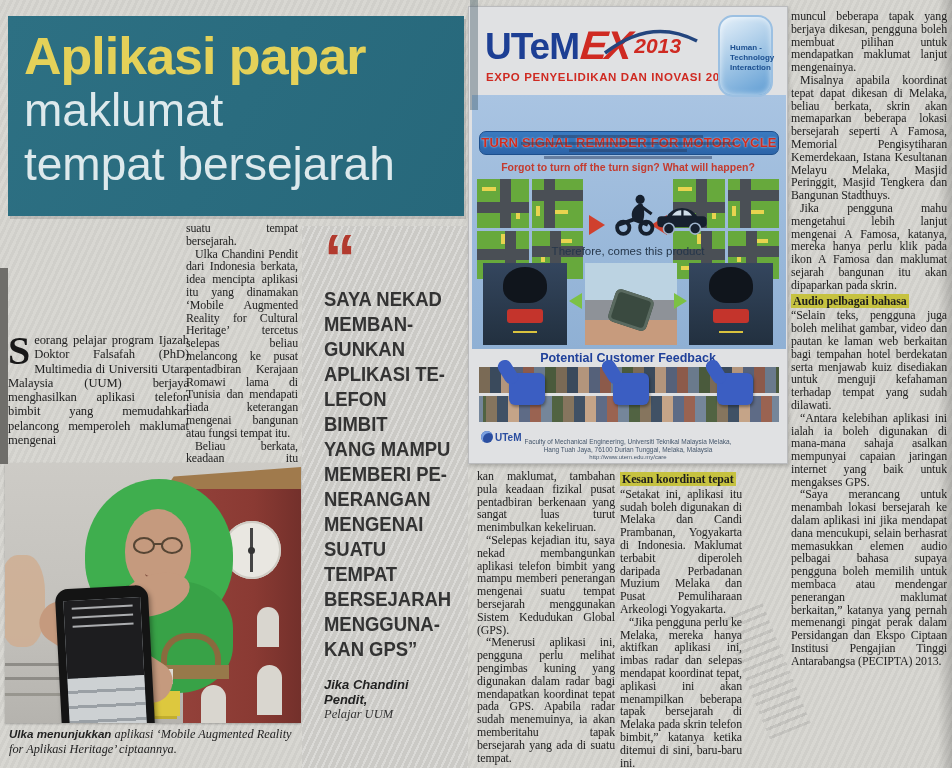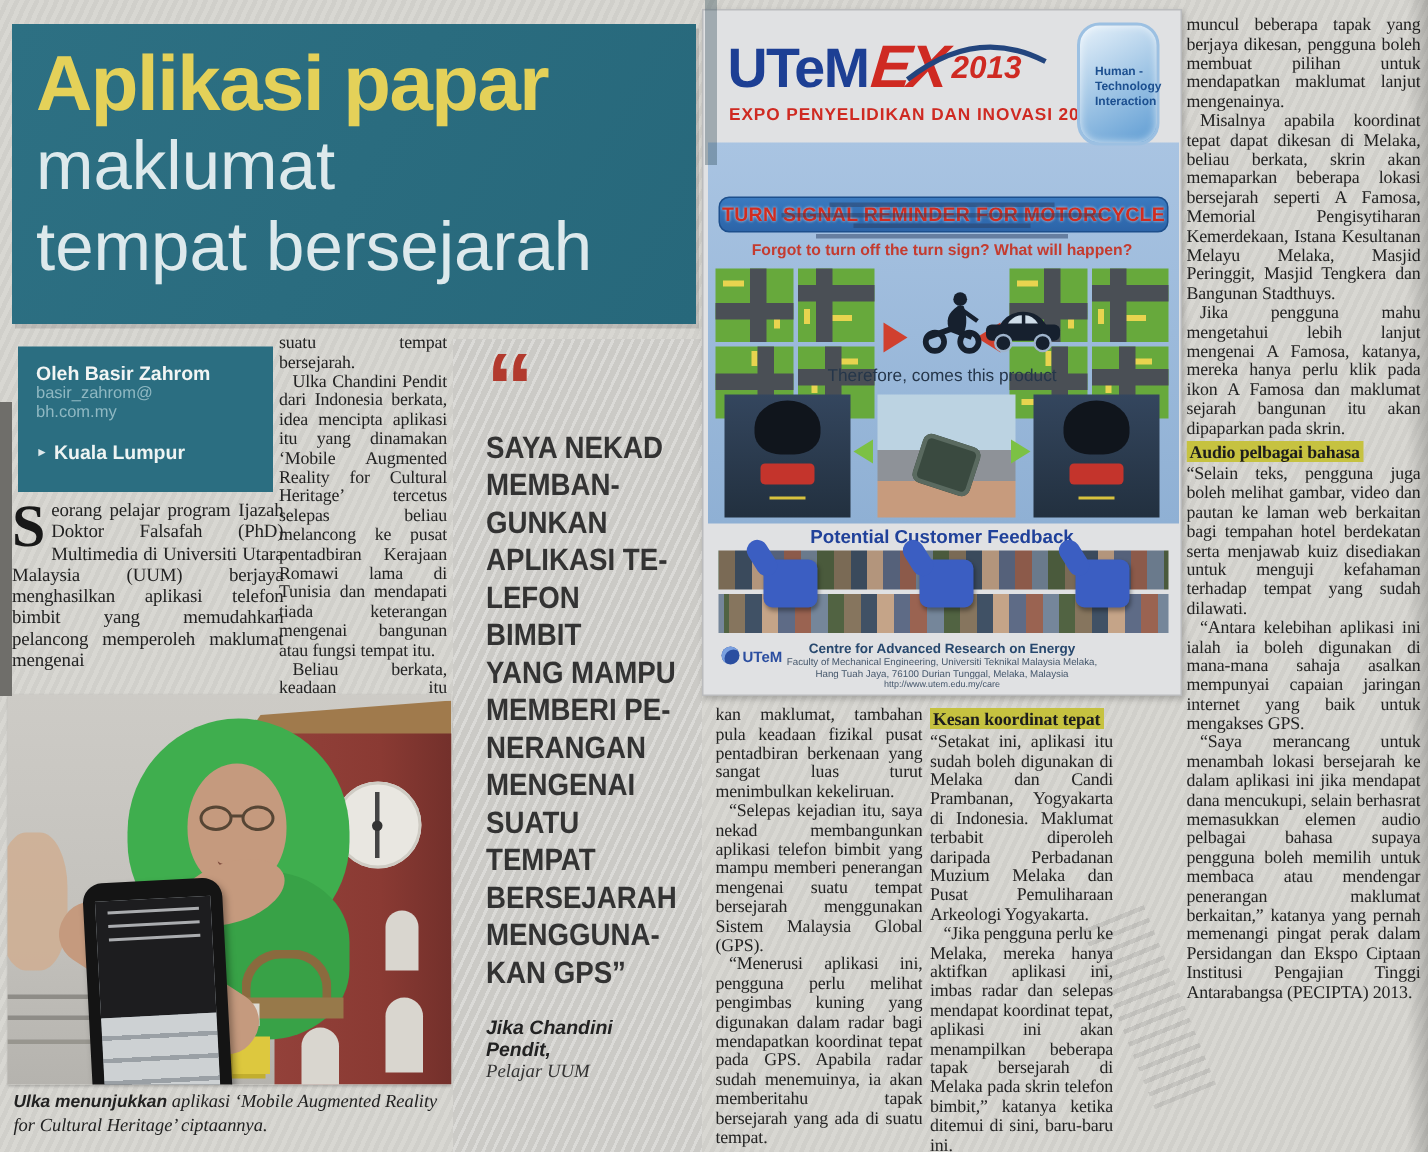--- a/index.html
+++ b/index.html
@@ -156,28 +156,20 @@
 <body>
 
 <div id="page">
 
   <div class="headline-box">
     <div class="hl1">Aplikasi papar</div>
     <div class="hl2">maklumat</div>
     <div class="hl3">tempat bersejarah</div>
   </div>
 
-  <div class="byline-box">
-    <div class="by-author">Oleh Basir Zahrom</div>
-    <div class="by-email">basir_zahrom@</div>
-    <div class="by-email">bh.com.my</div>
-    <div class="by-dateline">
-      <span class="by-marker">►</span><span>Kuala Lumpur</span>
-    </div>
-  </div>
 
   <div class="col col1">
     <p><span class="dropcap">S</span><span>eorang pelajar program Ijazah Doktor Falsafah (PhD) Multimedia di Universiti Utara Malaysia (UUM) berjaya menghasilkan aplikasi telefon bimbit yang memudahkan pelancong memperoleh maklumat mengenai</span></p>
   </div>
 
   <div class="col col2">
     <p>suatu tempat bersejarah.</p>
     <p class="ind">Ulka Chandini Pendit dari Indonesia berkata, idea mencipta aplikasi itu yang dinamakan ‘Mobile Augmented Reality for Cultural Heritage’ tercetus selepas beliau melancong ke pusat pentadbiran Kerajaan Romawi lama di Tunisia dan mendapati tiada keterangan mengenai bangunan atau fungsi tempat itu.</p>
     <p class="ind">Beliau berkata, keadaan itu menyukarkannya sehingga terpaksa melayari Internet untuk mendapat-</p>
   </div>
@@ -235,21 +227,21 @@
             <i></i>
             <i></i>
           </div>
         <div class="rows"></div>
       </div>
 
     </div>
   </div>
 
   <div class="caption">
-    <span class="cap-b">Ulka menunjukkan</span><span> aplikasi ‘Mobile Augmented Reality for Cultural Heritage’ ciptaannya.</span>
+    <span class="cap-b">Ulka menunjukkan</span><span> aplikasi ‘Mobile Augmented Reality for Aplikasi Heritage’ ciptaannya.</span>
   </div>
 
   <div class="poster">
     <div class="po-blue"></div>
     <div class="po-logo">
       <span class="po-utem">UTeM</span><span class="po-ex">EX</span><span class="po-year">2013</span>
       <svg class="po-swoosh" width="96" height="34">
           <path d="M2 28 Q 48 -8 94 16" stroke="#23457e" stroke-width="3.5" fill="none"></path>
         </svg>
     </div>
@@ -312,30 +304,29 @@
       <div class="tail"></div>
     </div>
     <div class="po-feedback">Potential Customer Feedback</div>
     <div class="po-collage">
       <div class="strip"></div>
       <div class="strip s2"></div>
       <div class="thumb t1"></div>
       <div class="thumb t2"></div>
       <div class="thumb t3"></div>
     </div>
-    <div class="po-centre">Centre for Advanced Research on Energy</div>
     <div class="po-addr ad1">Faculty of Mechanical Engineering, Universiti Teknikal Malaysia Melaka,</div>
     <div class="po-addr ad2">Hang Tuah Jaya, 76100 Durian Tunggal, Melaka, Malaysia</div>
     <div class="po-url">http://www.utem.edu.my/care</div>
     <div class="po-ulogo"><i></i><span>UTeM</span></div>
   </div>
 
   <div class="col col3">
     <p>kan maklumat, tambahan pula keadaan fizikal pusat pentadbiran berkenaan yang sangat luas turut menimbulkan kekeliruan.</p>
-    <p class="ind">“Selepas kejadian itu, saya nekad membangunkan aplikasi telefon bimbit yang mampu memberi penerangan mengenai suatu tempat bersejarah menggunakan Sistem Malaysia Global (GPS).</p>
+    <p class="ind">“Selepas kejadian itu, saya nekad membangunkan aplikasi telefon bimbit yang mampu memberi penerangan mengenai suatu tempat bersejarah menggunakan Sistem Kedudukan Global (GPS).</p>
     <p class="ind">“Menerusi aplikasi ini, pengguna perlu melihat pengimbas kuning yang digunakan dalam radar bagi mendapatkan koordinat tepat pada GPS. Apabila radar sudah menemuinya, ia akan memberitahu tapak bersejarah yang ada di suatu tempat.</p>
   </div>
 
   <div class="col col4">
     <p class="subhead"><span class="hl-mark">Kesan koordinat tepat</span></p>
     <p>“Setakat ini, aplikasi itu sudah boleh digunakan di Melaka dan Candi Prambanan, Yogyakarta di Indonesia. Maklumat terbabit diperoleh daripada Perbadanan Muzium Melaka dan Pusat Pemuliharaan Arkeologi Yogyakarta.</p>
     <p class="ind">“Jika pengguna perlu ke Melaka, mereka hanya aktifkan aplikasi ini, imbas radar dan selepas mendapat koordinat tepat, aplikasi ini akan menampilkan beberapa tapak bersejarah di Melaka pada skrin telefon bimbit,” katanya ketika ditemui di sini, baru-baru ini.</p>
 
   </div>
 

